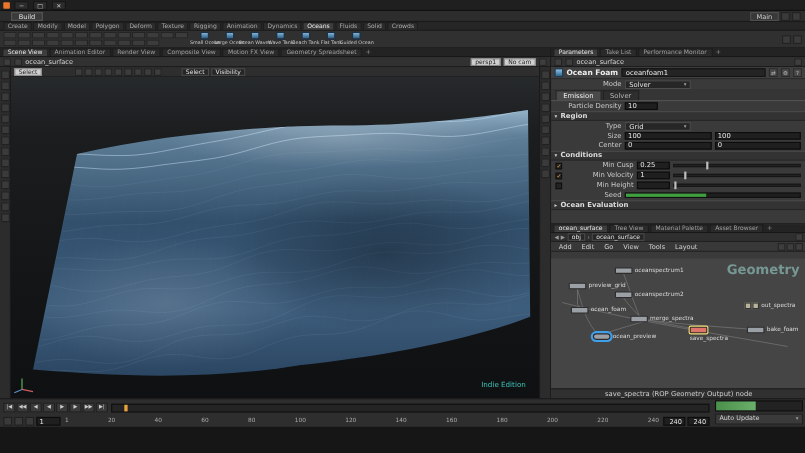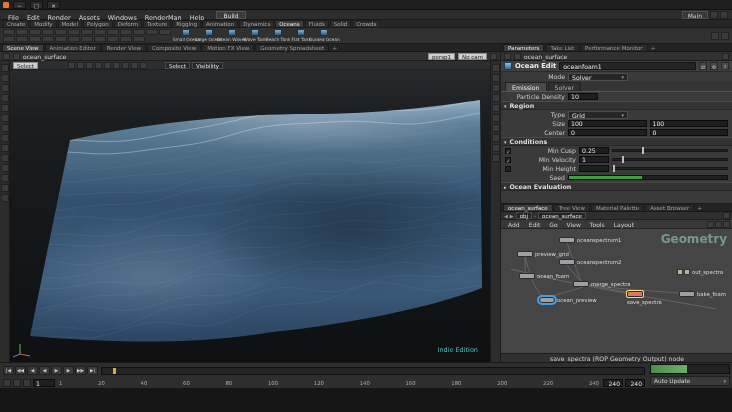--- a/index.html
+++ b/index.html
@@ -83,21 +83,21 @@
   .pe-subtabs { height:11px; display:flex; align-items:flex-end; padding:0 4px; gap:1px; border-bottom:1px solid #555; background:#353535; }
   .pe-subtab { font-size:6.2px; color:#b5b5b5; background:#2e2e2e; border:1px solid #222; border-bottom:none; padding:0 6px; height:9px; line-height:9px; }
   .pe-subtab.active { background:#4a4a4a; color:#f0f0f0; }
 
   
   .network { position:absolute; left:500px; top:203px; width:232px; height:159px; background:#3a3a3a; border-left:1px solid #1c1c1c; border-top:1px solid #1c1c1c; }
   .net-path { position:absolute; left:0; top:8px; width:232px; height:8px; background:#2f2f2f; display:flex; align-items:center; gap:2px; padding:0 3px; border-bottom:1px solid #202020; }
   .net-arrow { font-size:5px; color:#9a9a9a; }
   .net-menus { position:absolute; left:0; top:16px; width:232px; height:9px; background:#383838; display:flex; align-items:center; gap:1px; padding:0 3px; border-bottom:1px solid #242424; }
   .net-menu { font-size:6px; color:#d0d0d0; padding:0 4px; }
-  .net-canvas { position:absolute; left:0; top:25px; width:232px; height:124px; background:#454545; overflow:hidden; }
+  .net-canvas { position:absolute; left:0; top:31px; width:232px; height:124px; background:#454545; overflow:hidden; }
   .net-watermark { position:absolute; right:6px; top:3px; font-size:12px; font-weight:bold; color:#7fa6a0; opacity:.85; }
   .net-status { position:absolute; left:0; top:149px; width:232px; height:10px; background:#303030; border-top:1px solid #1e1e1e; font-size:6.2px; color:#cfcfcf; text-align:center; line-height:10px; white-space:nowrap; overflow:hidden; }
   .nnode { position:absolute; display:flex; align-items:center; gap:2px; }
   .nbody { width:16px; height:6px; background:#9aa0a6; border:1px solid #2c2c2c; border-radius:1px; flex:none; }
   .nnode.selected .nbody { background:#e0746a; box-shadow:0 0 0 1px #f5e078; }
   .nnode.display .nbody { box-shadow:0 0 0 2px #3f9fe8; border-radius:4px; }
   .nlabel { font-size:5.3px; color:#dcdcdc; white-space:nowrap; }
   .nlabel.below { position:absolute; top:8px; left:0; }
   .ncache { display:flex; gap:1px; }
   .ncache div { width:6px; height:6px; background:#b9b29a; border:1px solid #333; }
@@ -128,21 +128,20 @@
 <div id="app">
 
   <div class="titlebar">
     <div class="hlogo"></div>
     <div class="winbtn">─</div>
     <div class="winbtn">□</div>
     <div class="winbtn">✕</div>
   </div>
 
   <div class="menubar">
-    <span id="menus"><span class="menu-item">File</span><span class="menu-item">Edit</span><span class="menu-item">Render</span><span class="menu-item">Assets</span><span class="menu-item">Windows</span><span class="menu-item">RenderMan</span><span class="menu-item">Help</span></span>
     <span class="desk-chip">Build</span>
     <span class="mb-spacer"></span>
     <span class="take-chip">Main</span>
     <span class="mb-icon"></span>
     <span class="mb-icon"></span>
   </div>
 
   <div class="shelf-tabs" id="shelftabs">
       <span class="shelf-tab">Create</span>
       <span class="shelf-tab">Modify</span>
@@ -381,21 +380,21 @@
     <svg class="axis-gizmo" width="22" height="16" viewBox="0 0 22 16">
       <line x1="8" y1="12" x2="8" y2="2" stroke="#5fbf5f" stroke-width="1"></line>
       <line x1="8" y1="12" x2="18" y2="14" stroke="#cf5f5f" stroke-width="1"></line>
       <line x1="8" y1="12" x2="1" y2="15" stroke="#5f8fcf" stroke-width="1"></line>
     </svg>
   </div>
 
   <div class="pedit">
     <div class="pe-header">
       <div class="op-icon"></div>
-      <span class="pe-title">Ocean Edit</span>
+      <span class="pe-title">Ocean Foam</span>
       <span class="pe-name">oceanfoam1</span>
       <span class="pe-hicon">⇄</span>
       <span class="pe-hicon">⚙</span>
       <span class="pe-hicon">?</span>
     </div>
     <div class="pe-row">
       <span class="pe-label">Mode</span>
       <span class="pe-drop">
           <span>Solver</span>
           <span class="car">▾</span>

